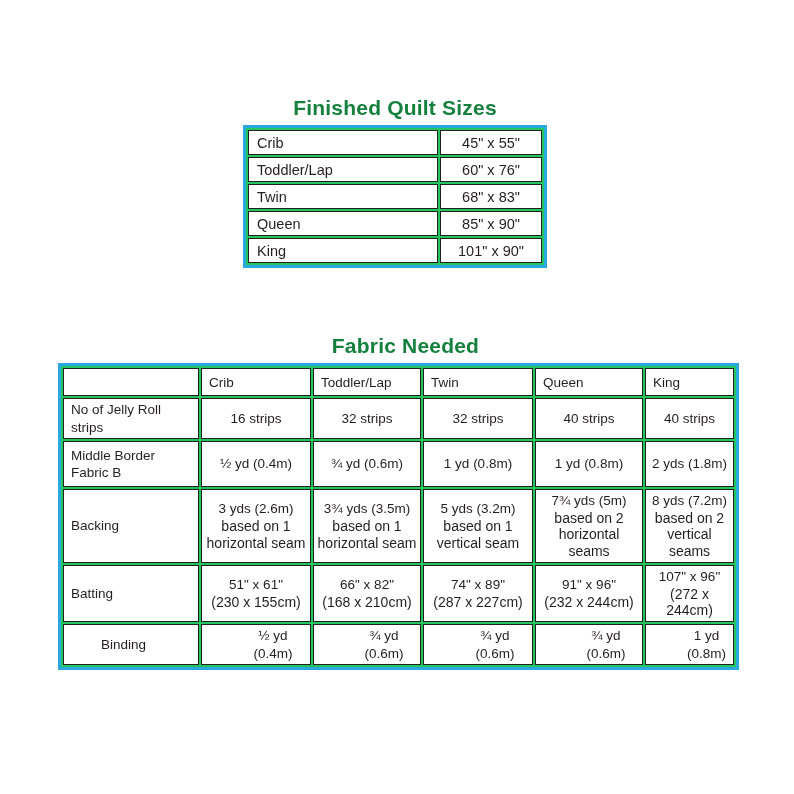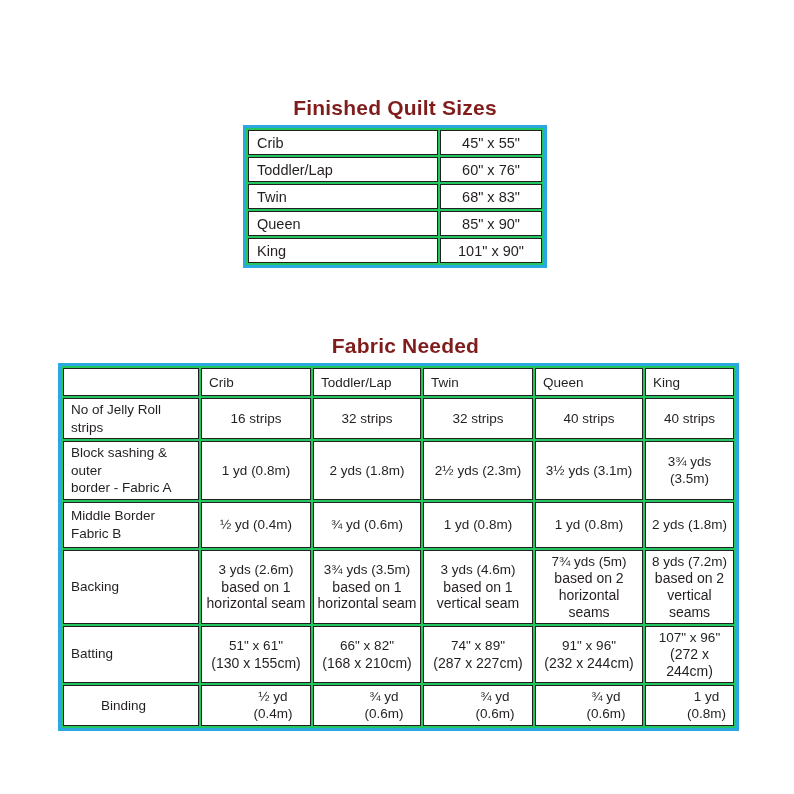--- a/index.html
+++ b/index.html
@@ -5,21 +5,21 @@
   html,body{margin:0;padding:0;}
   body{
     width:794px;height:794px;
     background:#ffffff;
     font-family:"Liberation Sans", sans-serif;
     color:#231f20;
     position:relative;
     overflow:hidden;
   }
   .section-title{
-    color:#7f1d1d;
+    color:#15803d;
     font-weight:bold;
     font-size:21px;
     text-align:center;
     margin:0 0 5px 0;
     letter-spacing:0.2px;
   }
   table{
     border-collapse:separate;
     border-spacing:2px;
     border:3px solid #29a9e0;
@@ -114,53 +114,44 @@
 
       <tr class="r-strips">
         <td class="lbl">No of Jelly Roll strips</td>
         <td class="val">16 strips</td>
         <td class="val">32 strips</td>
         <td class="val">32 strips</td>
         <td class="val">40 strips</td>
         <td class="val">40 strips</td>
       </tr>
 
-      <tr class="r-med">
-        <td class="lbl">Block sashing &amp; outer
-border - Fabric A</td>
-        <td class="val">1 yd (0.8m)</td>
-        <td class="val">2 yds (1.8m)</td>
-        <td class="val">2½ yds (2.3m)</td>
-        <td class="val">3½ yds (3.1m)</td>
-        <td class="val">3¾ yds (3.5m)</td>
-      </tr>
 
       <tr class="r-med">
         <td class="lbl">Middle Border
 Fabric B</td>
         <td class="val">½ yd (0.4m)</td>
         <td class="val">¾ yd (0.6m)</td>
         <td class="val">1 yd (0.8m)</td>
         <td class="val">1 yd (0.8m)</td>
         <td class="val">2 yds (1.8m)</td>
       </tr>
 
 
       <tr class="r-backing">
         <td class="lbl">Backing</td>
         <td class="val"><span>3 yds (2.6m)</span><span class="sub">based on 1 horizontal seam</span></td>
         <td class="val"><span>3¾ yds (3.5m)</span><span class="sub">based on 1 horizontal seam</span></td>
-        <td class="val"><span>3 yds (4.6m)</span><span class="sub">based on 1 vertical seam</span></td>
+        <td class="val"><span>5 yds (3.2m)</span><span class="sub">based on 1 vertical seam</span></td>
         <td class="val"><span>7¾ yds (5m)</span><span class="sub">based on 2 horizontal seams</span></td>
         <td class="val"><span>8 yds (7.2m)</span><span class="sub">based on 2 vertical seams</span></td>
       </tr>
 
       <tr class="r-batting">
         <td class="lbl">Batting</td>
-        <td class="val"><span>51" x 61"</span><span class="sub">(130 x 155cm)</span></td>
+        <td class="val"><span>51" x 61"</span><span class="sub">(230 x 155cm)</span></td>
         <td class="val"><span>66" x 82"</span><span class="sub">(168 x 210cm)</span></td>
         <td class="val"><span>74" x 89"</span><span class="sub">(287 x 227cm)</span></td>
         <td class="val"><span>91" x 96"</span><span class="sub">(232 x 244cm)</span></td>
         <td class="val"><span>107" x 96"</span><span class="sub">(272 x 244cm)</span></td>
       </tr>
 
       <tr class="r-binding">
         <td class="lbl">Binding</td>
         <td class="val">½ yd (0.4m)</td>
         <td class="val">¾ yd (0.6m)</td>

